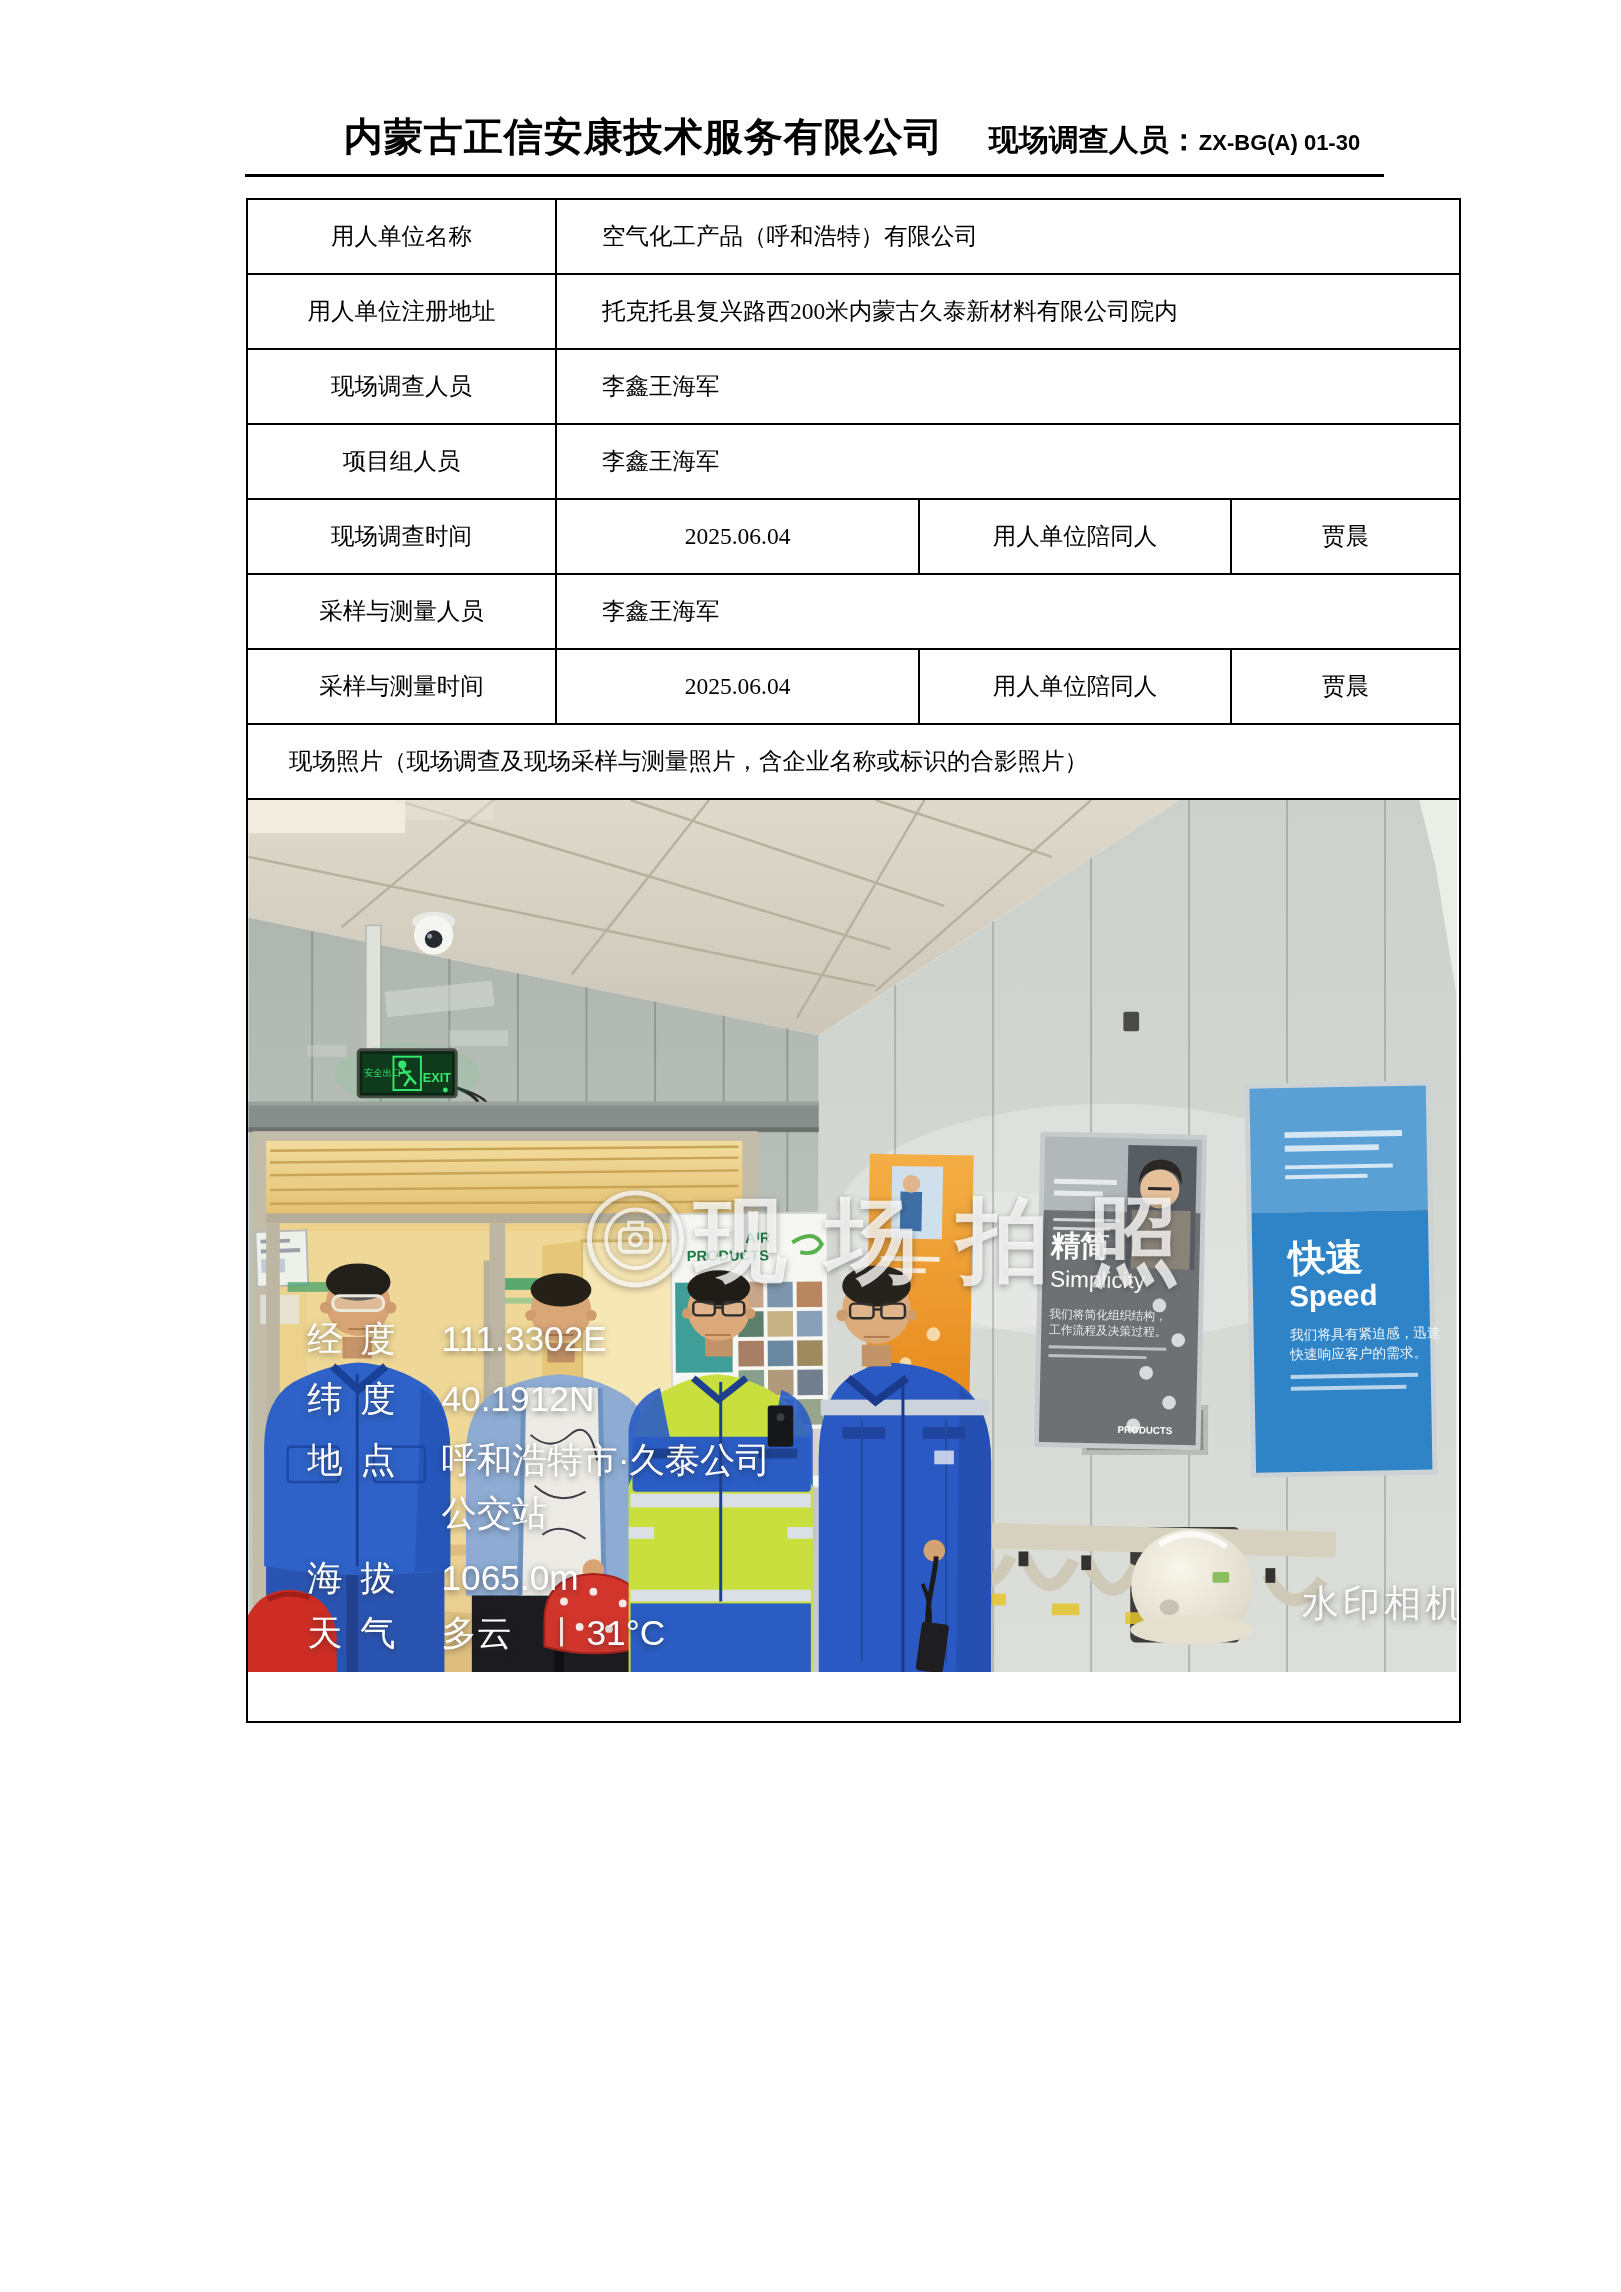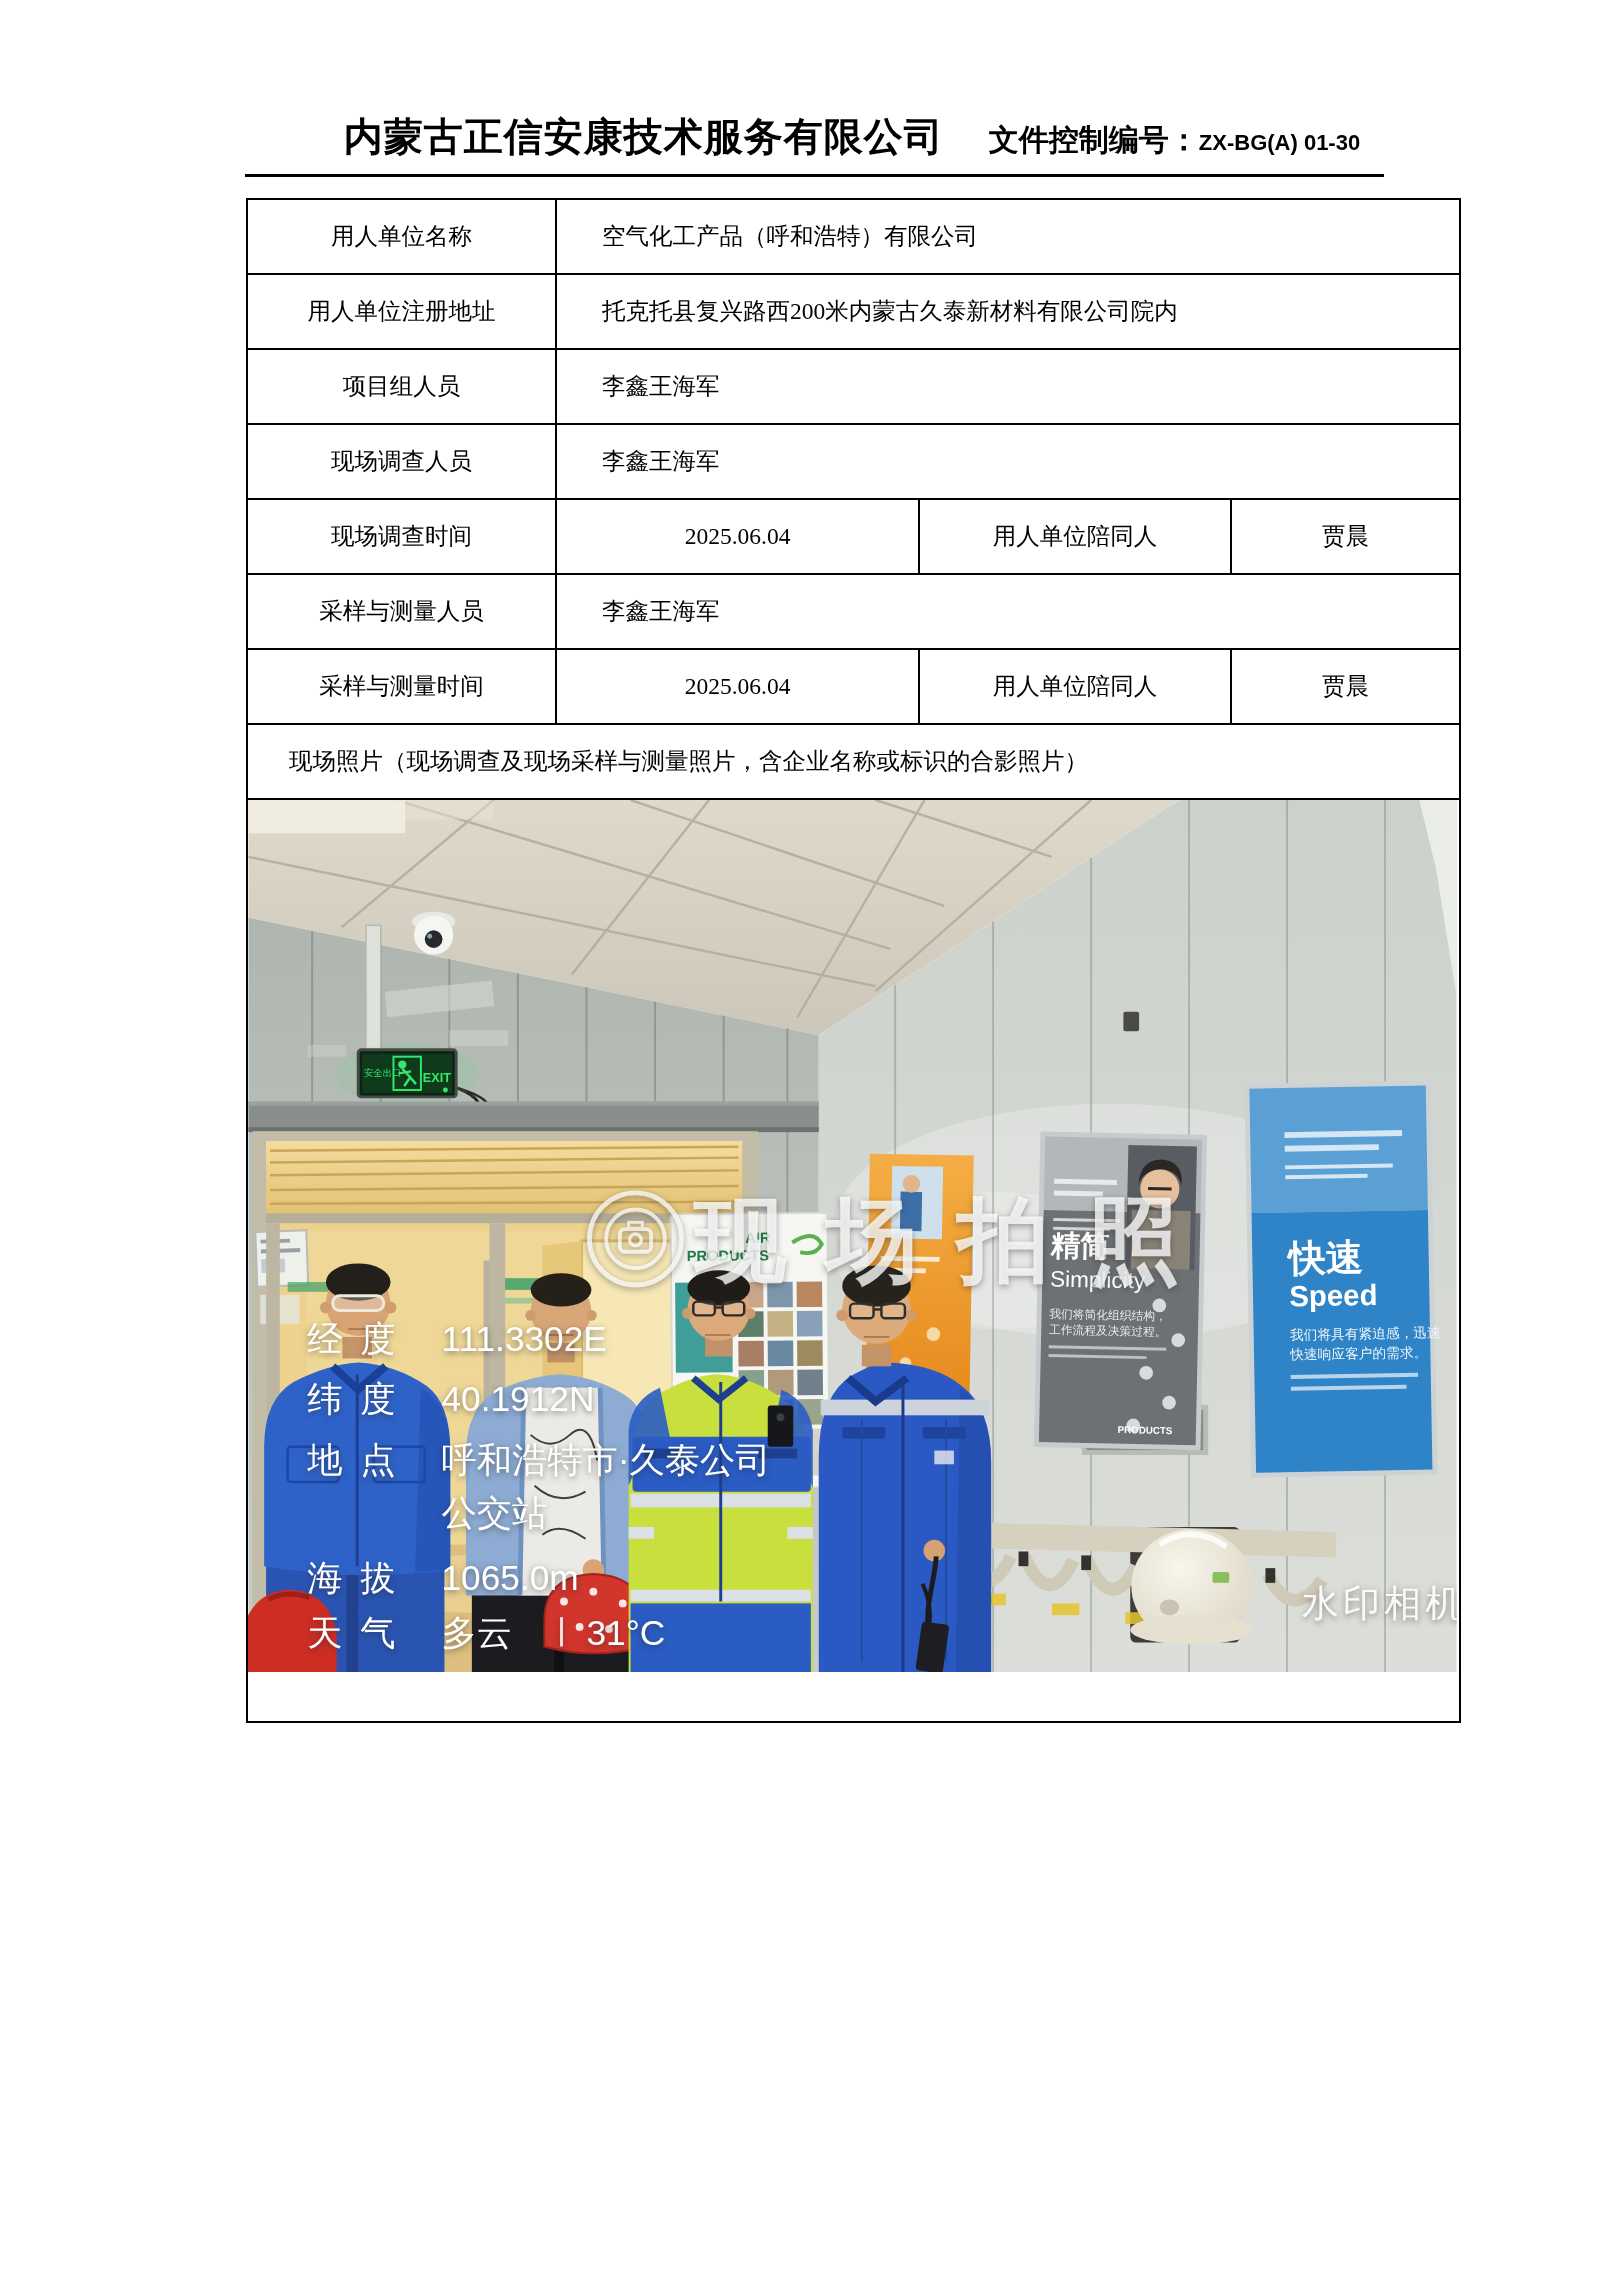--- a/index.html
+++ b/index.html
@@ -42,21 +42,21 @@
   .wm-text{font-family:"Liberation Sans","DejaVu Sans",sans-serif;fill:#ffffff;}
   .poster-text{font-family:"Liberation Sans","DejaVu Sans",sans-serif;}
 </style>
 </head>
 <body>
 
 <div class="page">
 
   <div class="doc-header">
     <span class="company">内蒙古正信安康技术服务有限公司</span>
-    <span class="docno"><span>文件控制编号：</span><span class="docno-code">ZX-BG(A) 01-30</span></span>
+    <span class="docno"><span>现场调查人员：</span><span class="docno-code">ZX-BG(A) 01-30</span></span>
   </div>
   <div class="header-rule"></div>
 
 
   <table class="record-table">
     <colgroup>
         <col style="width:309px">
         <col style="width:363px">
         <col style="width:312px">
         <col style="width:229px">
@@ -64,25 +64,25 @@
     <tbody>
       <tr>
         <td class="lbl">用人单位名称</td>
         <td class="val" colspan="3">空气化工产品（呼和浩特）有限公司</td>
       </tr>
       <tr>
         <td class="lbl">用人单位注册地址</td>
         <td class="val" colspan="3">托克托县复兴路西200米内蒙古久泰新材料有限公司院内</td>
       </tr>
       <tr>
+        <td class="lbl">现场调查人员</td>
+        <td class="val" colspan="3">李鑫王海军</td>
+      </tr>
+      <tr>
         <td class="lbl">项目组人员</td>
-        <td class="val" colspan="3">李鑫王海军</td>
-      </tr>
-      <tr>
-        <td class="lbl">现场调查人员</td>
         <td class="val" colspan="3">李鑫王海军</td>
       </tr>
       <tr>
         <td class="lbl">现场调查时间</td>
         <td class="val-c">2025.06.04</td>
         <td class="lbl">用人单位陪同人</td>
         <td class="val-c">贾晨</td>
       </tr>
       <tr>
         <td class="lbl">采样与测量人员</td>

